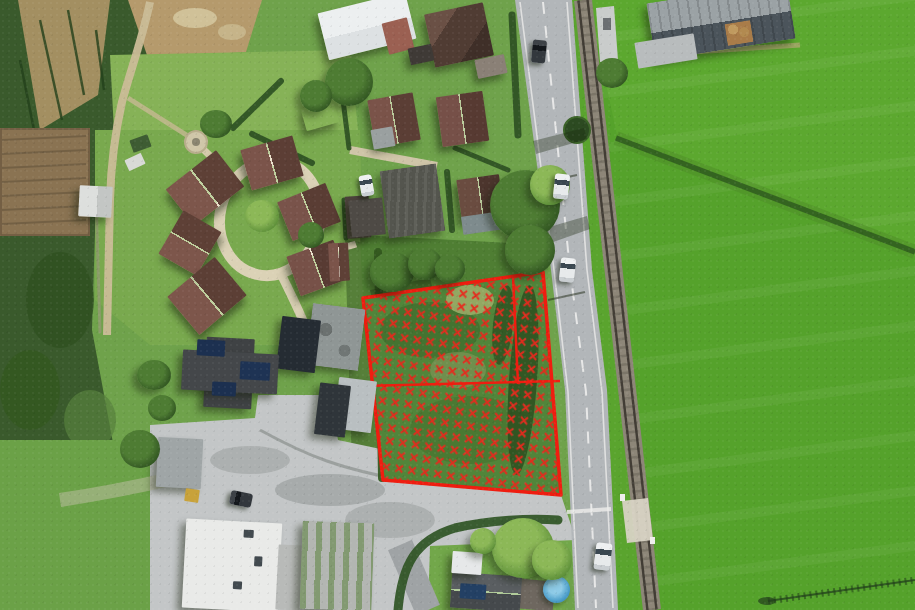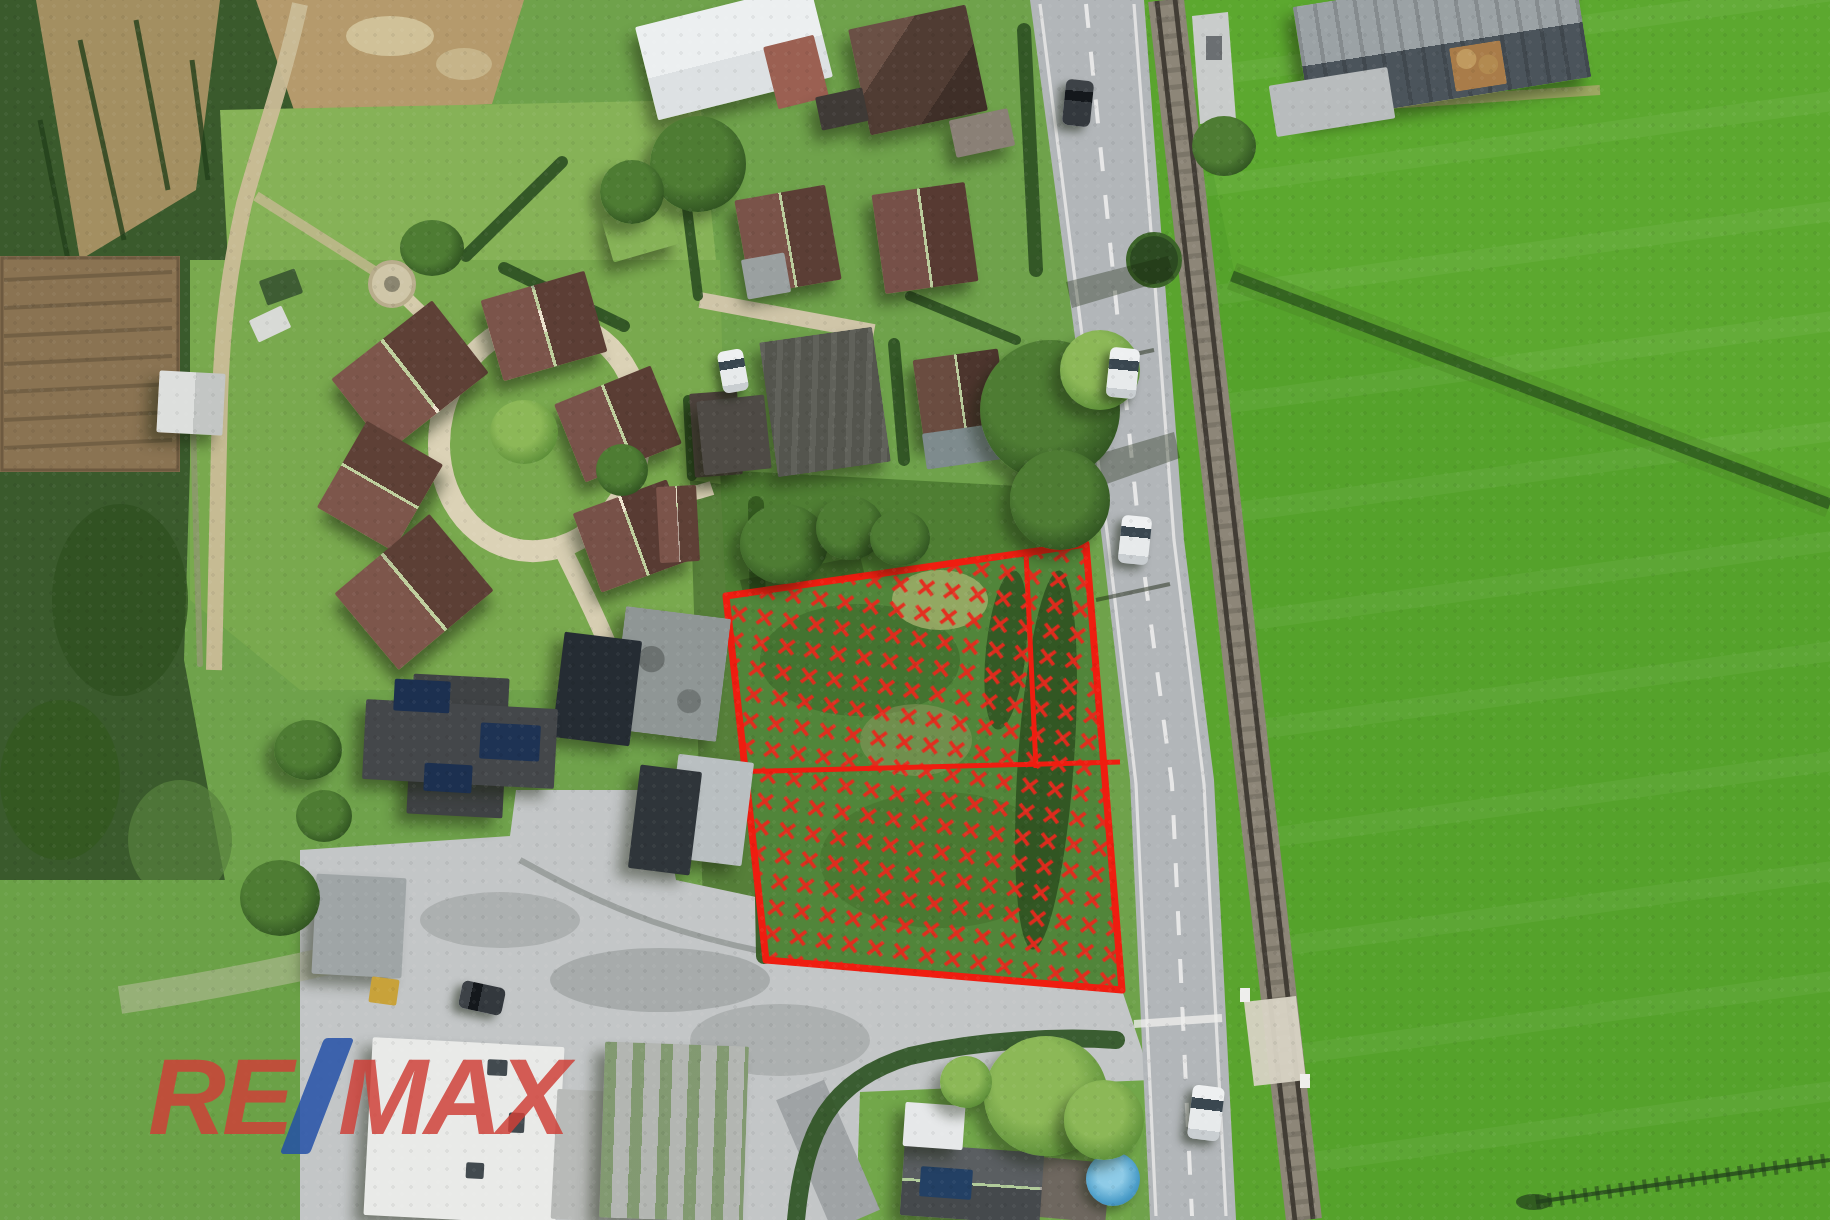--- a/index.html
+++ b/index.html
@@ -277,19 +277,14 @@
 <div class="car car-w" style="left:554px;top:174px;width:15px;height:25px;transform:rotate(6deg)"></div>
 <div class="car car-w" style="left:560px;top:258px;width:15px;height:24px;transform:rotate(6deg)"></div>
 <div class="car car-w" style="left:595px;top:543px;width:16px;height:27px;transform:rotate(7deg)"></div>
 <div class="car car-d" style="left:230px;top:492px;width:22px;height:14px;transform:rotate(12deg);background:linear-gradient(90deg,#3d4247 0 24%,#14181c 24% 46%,#33383d 46%)"></div>
 <div class="car car-w" style="left:360px;top:175px;width:13px;height:21px;transform:rotate(-10deg)"></div>
 <div class="fr nos" style="left:131px;top:137px;width:19px;height:13px;background:#3e5c33;transform:rotate(-20deg)"></div>
 <div class="fr nos" style="left:126px;top:156px;width:18px;height:12px;background:#d8dad6;transform:rotate(-25deg)"></div>
 
 <div class="grain"></div>
 
-<div class="remax">
-  <span>RE</span>
-  <div class="slash"><span>/</span></div>
-  <span>MAX</span>
+
 </div>
 
-</div>
-
 </body></html>

